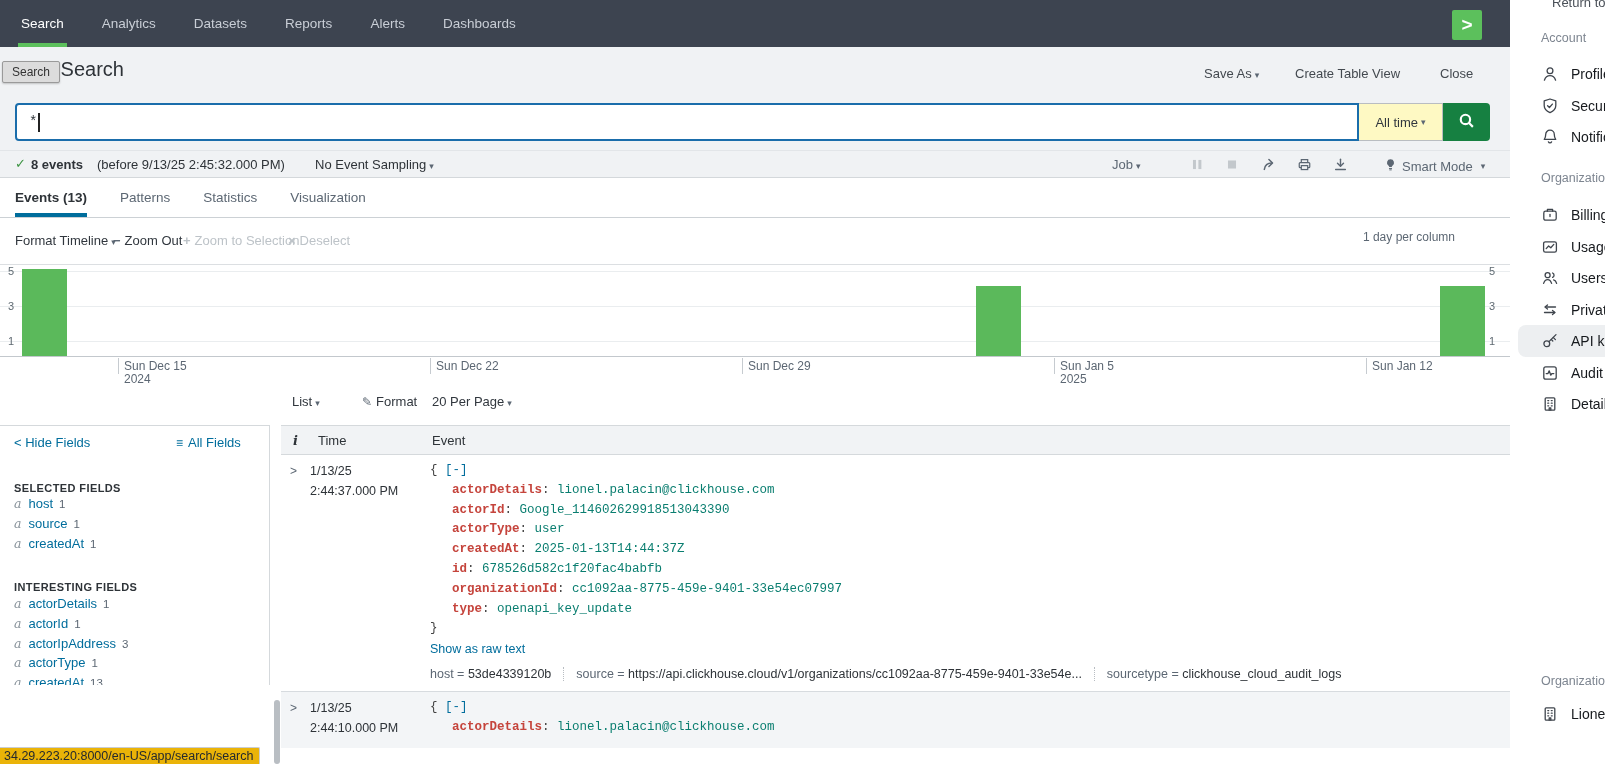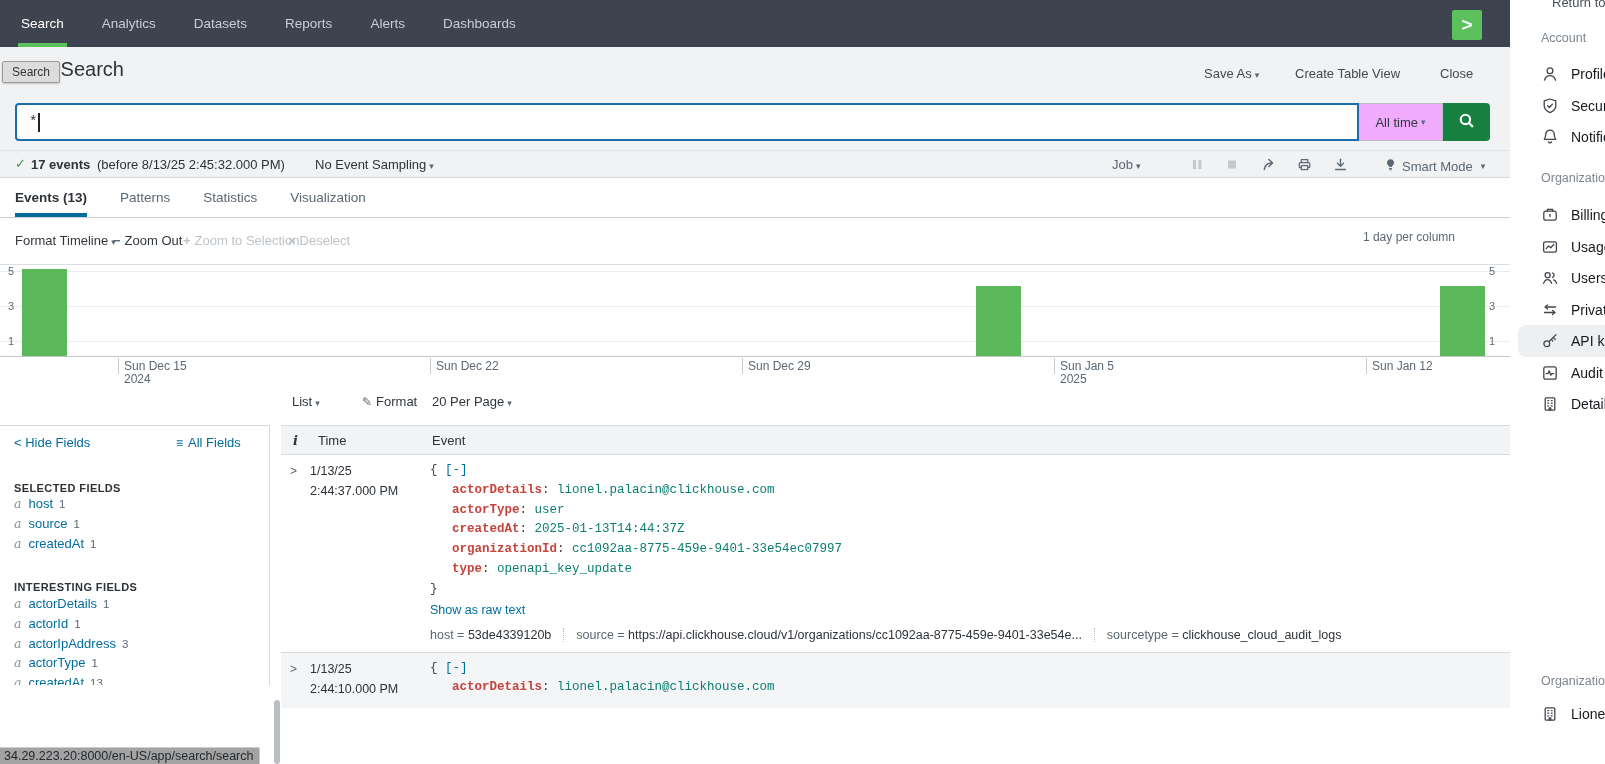--- a/index.html
+++ b/index.html
@@ -17,21 +17,21 @@
 
   
   .header-sec{position:absolute;left:0;top:47px;width:1510px;height:103px;background:#f0f2f4;}
   .page-title{position:absolute;left:15px;top:11px;font-size:20px;font-weight:500;color:#2e3338;}
   .hdr-act{position:absolute;top:19px;font-size:13px;color:#43494f;cursor:pointer;white-space:nowrap;}
   .caret{font-size:9px;color:#5c6773;margin-left:3px;}
   
   .search-input{position:absolute;left:15px;top:56px;width:1344px;height:38px;background:#fff;border:2px solid #1a6dab;border-radius:4px 0 0 4px;display:flex;align-items:center;padding-left:12px;}
   .query-text{font-family:"Liberation Mono","DejaVu Sans Mono",monospace;font-size:14px;color:#2e3338;}
   .cursor-bar{display:inline-block;width:2px;height:19px;background:#222;margin-left:1px;vertical-align:middle;}
-  .timerange{position:absolute;left:1359px;top:56px;width:84px;height:38px;background:#f0abfc;border:1px solid #b9bdc1;border-left:none;display:flex;align-items:center;justify-content:center;font-size:13px;color:#31373e;cursor:pointer;}
+  .timerange{position:absolute;left:1359px;top:56px;width:84px;height:38px;background:#fef9c3;border:1px solid #b9bdc1;border-left:none;display:flex;align-items:center;justify-content:center;font-size:13px;color:#31373e;cursor:pointer;}
   .search-btn{position:absolute;left:1443px;top:56px;width:47px;height:38px;background:#168041;border-radius:0 4px 4px 0;display:flex;align-items:center;justify-content:center;cursor:pointer;}
 
   
   .status-row{position:absolute;left:0;top:150px;width:1510px;height:28px;background:#f0f2f4;border-top:1px solid #e2e5e8;border-bottom:1px solid #d4d8db;font-size:13px;}
   .chk{position:absolute;left:15px;top:5px;color:#3c9442;font-size:13px;}
   .evcount{position:absolute;left:31px;top:6px;font-weight:bold;color:#2e3338;}
   .evdetail{position:absolute;left:97px;top:6px;color:#2e3338;}
   .sampling{position:absolute;left:315px;top:6px;color:#2e3338;cursor:pointer;}
   .job{position:absolute;left:1112px;top:6px;color:#5c6773;cursor:pointer;}
   .jicon{position:absolute;top:6px;width:16px;height:16px;color:#5c6773;cursor:pointer;}
@@ -96,21 +96,21 @@
   .jtoggle{color:#006d9c;cursor:pointer;}
   .rawlink{font-size:12.5px;color:#006d9c;margin-top:3px;cursor:pointer;display:inline-block;}
   .metarow{display:flex;margin-top:10px;font-size:12.5px;color:#2e3338;align-items:center;}
   .meta-item{white-space:nowrap;}
   .meta-item .mk{color:#5c6773;}
   .meta-item + .meta-item{border-left:1px dotted #b8bdc2;padding-left:12px;margin-left:12px;}
   .scrollthumb{position:absolute;left:274px;top:700px;width:6px;height:64px;background:#b9bec3;border-radius:3px;}
 
   
   .search-tooltip{position:absolute;left:2px;top:61px;background:#dcdcdc;border:1px solid #9a9a9a;border-radius:2px;padding:3px 9px;font-size:12px;color:#333;box-shadow:0 1px 2px rgba(0,0,0,.2);}
-  .statusbar{position:absolute;left:0;top:747px;height:17px;background:#a3a3a3;border:1px solid #c9cdd2;border-left:none;border-bottom:none;border-radius:0 2px 0 0;padding:1px 6px 0 4px;font-size:12.5px;color:#24292e;white-space:nowrap;}
+  .statusbar{position:absolute;left:0;top:747px;height:17px;background:#eab308;border:1px solid #c9cdd2;border-left:none;border-bottom:none;border-radius:0 2px 0 0;padding:1px 6px 0 4px;font-size:12.5px;color:#24292e;white-space:nowrap;}
 
   
   .cloud{position:absolute;left:1510px;top:0;width:260px;height:764px;background:#fff;}
   .return-to{position:absolute;left:42px;top:-5px;font-size:13px;color:#4a5058;white-space:nowrap;}
   .c-sec{position:absolute;left:31px;font-size:12.5px;color:#7d8590;white-space:nowrap;}
   .crow{position:absolute;left:8px;width:200px;height:32px;border-radius:8px;display:flex;align-items:center;padding-left:23px;cursor:pointer;white-space:nowrap;}
   .crow.active{background:#edeff1;}
   .crow .lbl{font-size:14px;color:#16191d;margin-left:12px;}
   .cicon{width:18px;height:18px;flex:0 0 18px;display:flex;align-items:center;justify-content:center;}
 </style>
@@ -146,22 +146,22 @@
       <div class="search-btn">
         <span><svg width="17" height="17" viewBox="0 0 16 16">
               <circle cx="7" cy="7" r="4.4" stroke="#fff" stroke-width="2" fill="none"></circle>
               <path d="M10.4 10.4L14 14" stroke="#fff" stroke-width="2"></path>
             </svg></span>
       </div>
     </div>
 
     <div class="status-row">
       <span class="chk">✓</span>
-      <span class="evcount">17 events</span>
-      <span class="evdetail">(before 8/13/25 2:45:32.000 PM)</span>
+      <span class="evcount">8 events</span>
+      <span class="evdetail">(before 9/13/25 2:45:32.000 PM)</span>
       <span class="sampling"><span>No Event Sampling</span><span class="caret">▾</span></span>
       <span class="job"><span>Job</span><span class="caret">▾</span></span>
       <span class="jicon dis" style="left:1190px;"><svg width="14" height="15" viewBox="0 0 16 16">
             <rect x="3.4" y="2.8" width="3.4" height="10.4" fill="currentColor"></rect>
             <rect x="9.6" y="2.8" width="3.4" height="10.4" fill="currentColor"></rect>
           </svg></span>
       <span class="jicon dis" style="left:1225px;"><svg width="14" height="15" viewBox="0 0 16 16">
             <rect x="3.4" y="3.4" width="9.2" height="9.2" fill="currentColor"></rect>
           </svg></span>
       <span class="jicon" style="left:1262px;"><svg width="15" height="15" viewBox="0 0 16 16" fill="none" stroke="currentColor" stroke-width="1.6" stroke-linecap="round" stroke-linejoin="round">
@@ -281,22 +281,24 @@
       <div id="table-body">
           <div class="trow">
             <div class="expander">&gt;</div>
             <div class="tcell-time">
               <div>1/13/25</div>
               <div>2:44:37.000 PM</div>
             </div>
             <div class="tcell-event"><div class="json">
                 <div><span>{ </span><span class="jtoggle">[-]</span></div>
                 <div class="indent"><span class="jkey">actorDetails</span>:<span class="jval"> lionel.palacin@clickhouse.com</span></div>
+                <div class="indent"><span class="jkey">actorId</span>:<span class="jval"> Google_114602629918513043390</span></div>
                 <div class="indent"><span class="jkey">actorType</span>:<span class="jval"> user</span></div>
                 <div class="indent"><span class="jkey">createdAt</span>:<span class="jval"> 2025-01-13T14:44:37Z</span></div>
+                <div class="indent"><span class="jkey">id</span>:<span class="jval"> 678526d582c1f20fac4babfb</span></div>
                 <div class="indent"><span class="jkey">organizationId</span>:<span class="jval"> cc1092aa-8775-459e-9401-33e54ec07997</span></div>
                 <div class="indent"><span class="jkey">type</span>:<span class="jval"> openapi_key_update</span></div>
                 <div>}</div>
               </div><div class="rawlink">Show as raw text</div><div class="metarow">
                 <span class="meta-item"><span class="mk">host = </span><span>53de4339120b</span></span>
                 <span class="meta-item"><span class="mk">source = </span><span>https://api.clickhouse.cloud/v1/organizations/cc1092aa-8775-459e-9401-33e54e...</span></span>
                 <span class="meta-item"><span class="mk">sourcetype = </span><span>clickhouse_cloud_audit_logs</span></span>
               </div></div>
           </div>
           <div class="trow alt">

